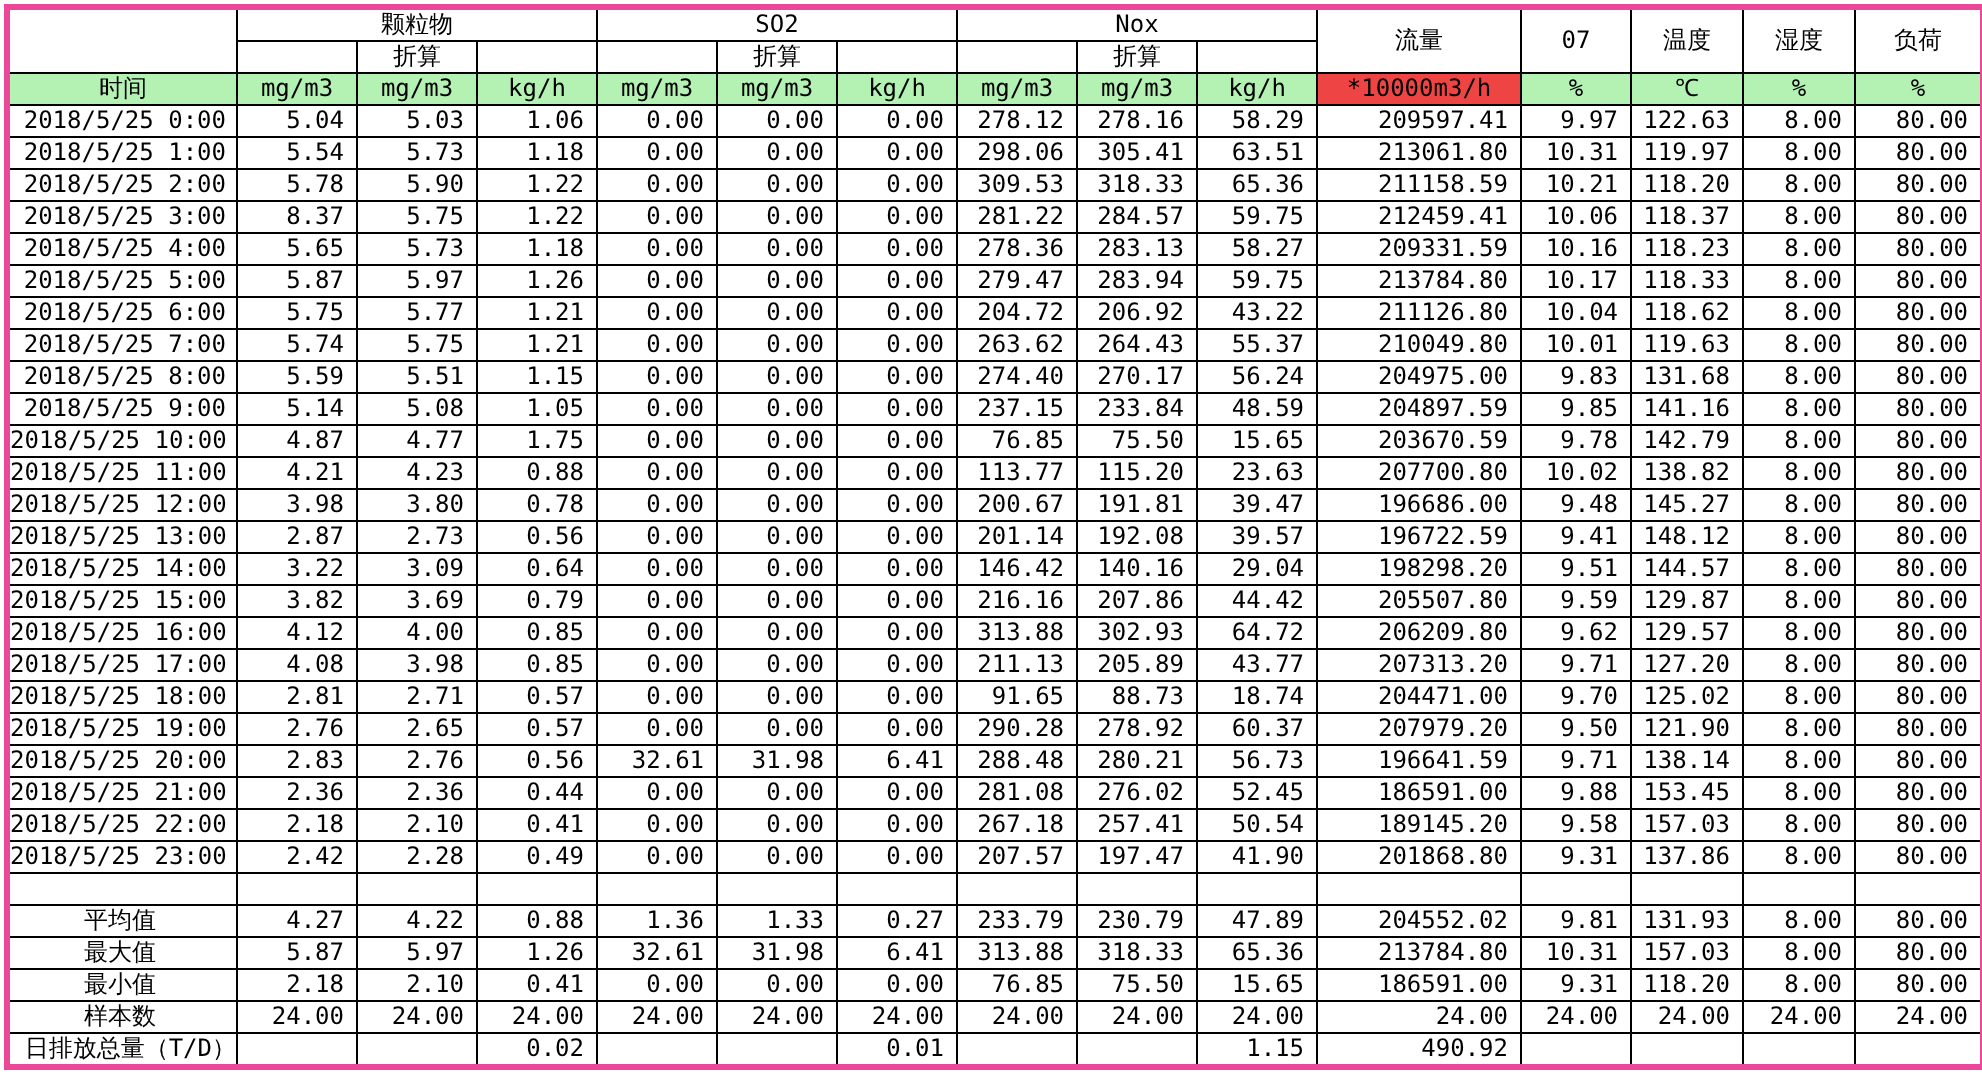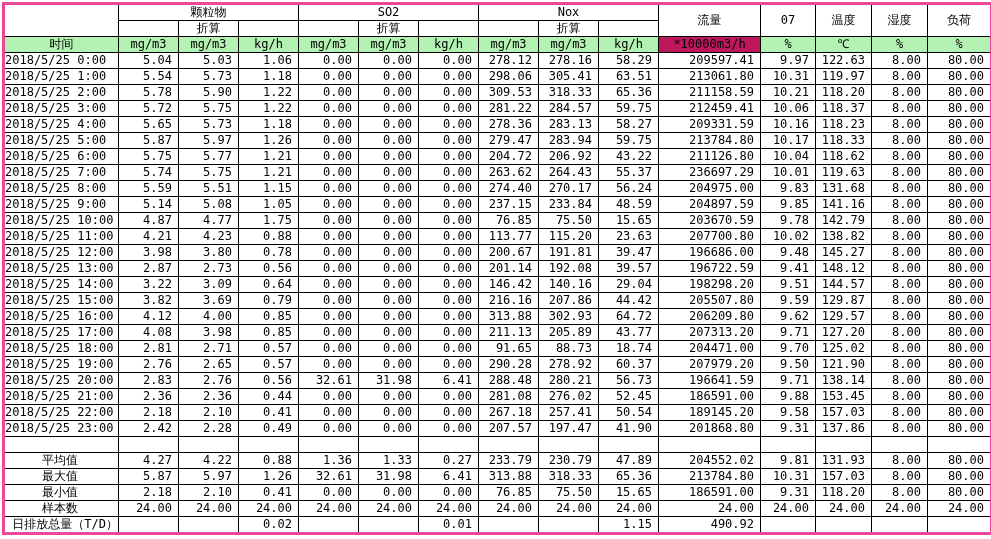--- a/index.html
+++ b/index.html
@@ -30,20 +30,21 @@
     vertical-align: middle;
   }
   tbody.hdr td {
     text-align: center;
     background: #ffffff;
   }
   tr.units td {
     text-align: center;
   }
   td.time {
+    text-align: right;
     padding-right: 5px;
   }
   td.num {
     text-align: right;
     padding-right: 6px;
   }
   tbody.summary td.rowlabel {
     text-align: center;
     padding-right: 3px;
   }
@@ -102,21 +103,21 @@
         <td style="background: rgb(180, 242, 180);">时间</td>
         <td style="background: rgb(180, 242, 180);">mg/m3</td>
         <td style="background: rgb(180, 242, 180);">mg/m3</td>
         <td style="background: rgb(180, 242, 180);">kg/h</td>
         <td style="background: rgb(180, 242, 180);">mg/m3</td>
         <td style="background: rgb(180, 242, 180);">mg/m3</td>
         <td style="background: rgb(180, 242, 180);">kg/h</td>
         <td style="background: rgb(180, 242, 180);">mg/m3</td>
         <td style="background: rgb(180, 242, 180);">mg/m3</td>
         <td style="background: rgb(180, 242, 180);">kg/h</td>
-        <td style="background: #be185d;">*10000m3/h</td>
+        <td style="background: #ef4444;">*10000m3/h</td>
         <td style="background: rgb(180, 242, 180);">%</td>
         <td style="background: rgb(180, 242, 180);">℃</td>
         <td style="background: rgb(180, 242, 180);">%</td>
         <td style="background: rgb(180, 242, 180);">%</td>
       </tr>
     </tbody>
     <tbody>
         <tr>
           <td class="time">2018/5/25 0:00</td>
           <td class="num">5.04</td>
@@ -163,21 +164,21 @@
           <td class="num">318.33</td>
           <td class="num">65.36</td>
           <td class="num">211158.59</td>
           <td class="num">10.21</td>
           <td class="num">118.20</td>
           <td class="num">8.00</td>
           <td class="num">80.00</td>
         </tr>
         <tr>
           <td class="time">2018/5/25 3:00</td>
-          <td class="num">5.72</td>
+          <td class="num">8.37</td>
           <td class="num">5.75</td>
           <td class="num">1.22</td>
           <td class="num">0.00</td>
           <td class="num">0.00</td>
           <td class="num">0.00</td>
           <td class="num">281.22</td>
           <td class="num">284.57</td>
           <td class="num">59.75</td>
           <td class="num">212459.41</td>
           <td class="num">10.06</td>
@@ -240,21 +241,21 @@
           <td class="time">2018/5/25 7:00</td>
           <td class="num">5.74</td>
           <td class="num">5.75</td>
           <td class="num">1.21</td>
           <td class="num">0.00</td>
           <td class="num">0.00</td>
           <td class="num">0.00</td>
           <td class="num">263.62</td>
           <td class="num">264.43</td>
           <td class="num">55.37</td>
-          <td class="num">236697.29</td>
+          <td class="num">210049.80</td>
           <td class="num">10.01</td>
           <td class="num">119.63</td>
           <td class="num">8.00</td>
           <td class="num">80.00</td>
         </tr>
         <tr>
           <td class="time">2018/5/25 8:00</td>
           <td class="num">5.59</td>
           <td class="num">5.51</td>
           <td class="num">1.15</td>

